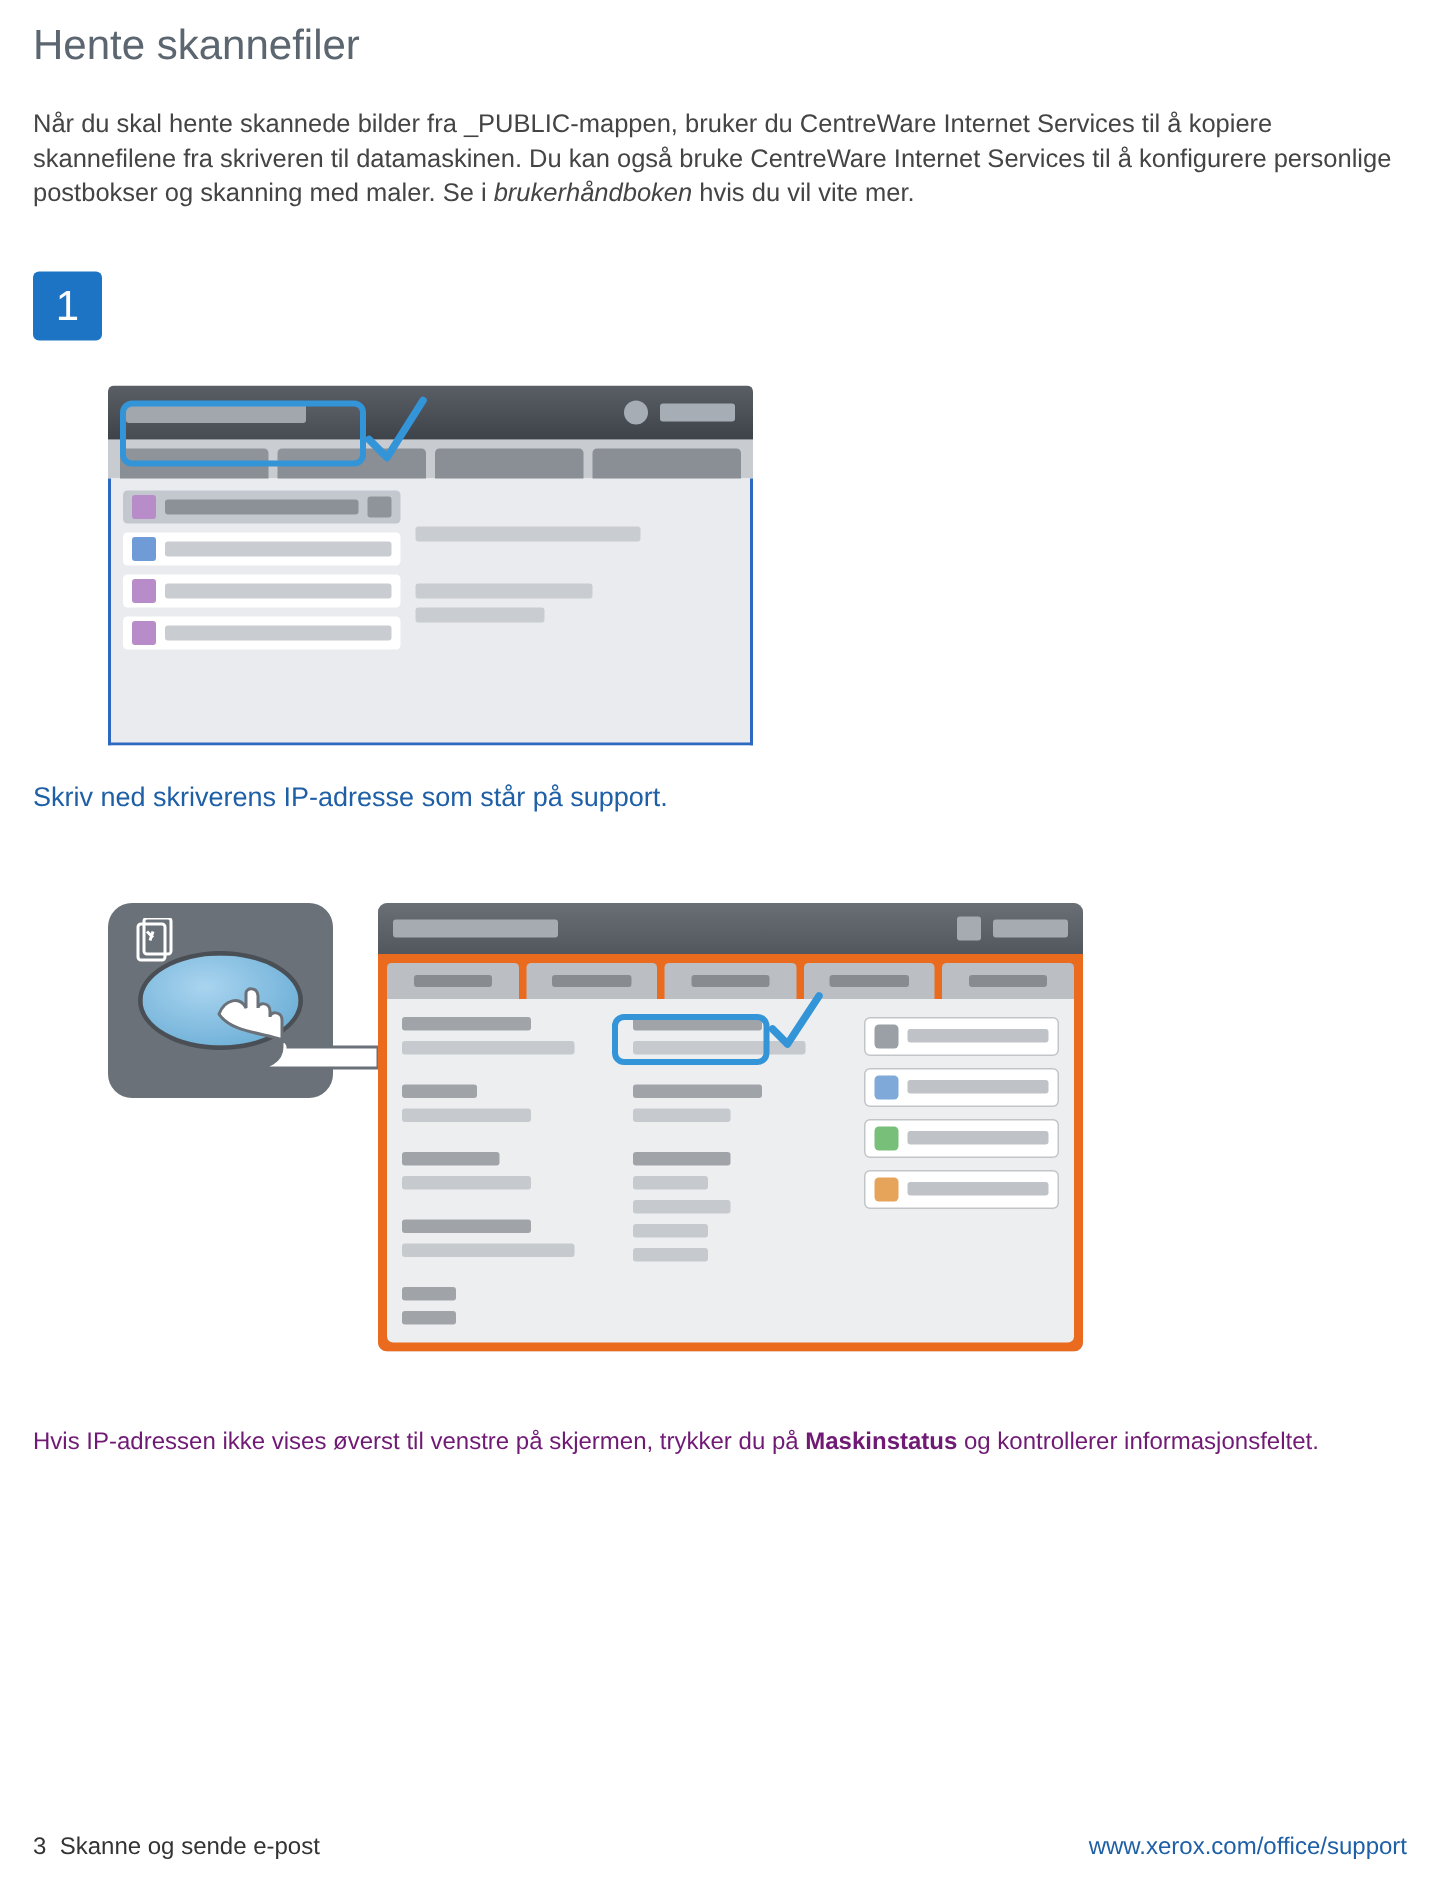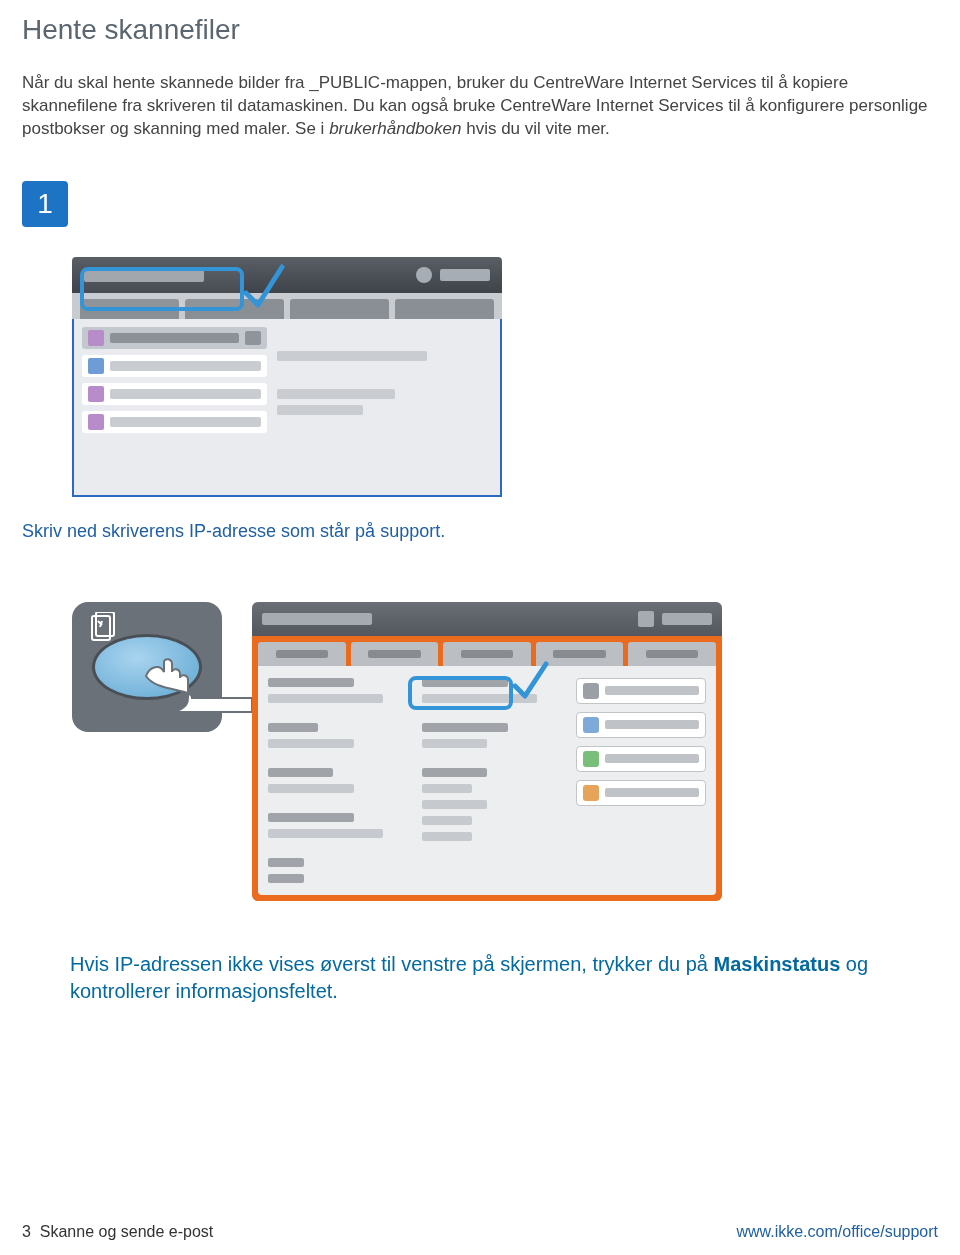--- a/index.html
+++ b/index.html
@@ -164,21 +164,21 @@
   .callout2{
     position:absolute;top:10px;left:150px;width:105px;height:34px;
     border:4px solid #3394d8;border-radius:8px;
   }
   .check2{
     position:absolute;top:-8px;left:252px;
     stroke:#3394d8;stroke-width:5;fill:none;stroke-linecap:round;stroke-linejoin:round;
   }
 
   .final-caption{
-    font-size:20px;color:#0369a1;line-height:1.35;margin-bottom:40px;margin-left:48px;
+    font-size:16px;color:#701a75;line-height:1.35;margin-bottom:40px;
   }
   .final-caption .bold{font-weight:700;}
 
   .footer{
     position:absolute;bottom:14px;left:22px;right:22px;
     display:flex;justify-content:space-between;
     font-size:16px;color:#333;
   }
   .footer .pg{font-style:normal;}
   .footer .ftitle{color:#333;}
@@ -337,14 +337,14 @@
 </div>
 
 <p class="final-caption">
   <span>Hvis IP-adressen ikke vises øverst til venstre på skjermen, trykker du på </span><span class="bold">Maskinstatus</span><span> og kontrollerer informasjonsfeltet.</span>
 </p>
 
 <div class="footer">
   <div>
     <span class="pg">3</span>&nbsp;&nbsp;<span class="ftitle">Skanne og sende e-post</span>
   </div>
-  <div class="url">www.ikke.com/office/support</div>
+  <div class="url">www.xerox.com/office/support</div>
 </div>
 
 </body></html>

